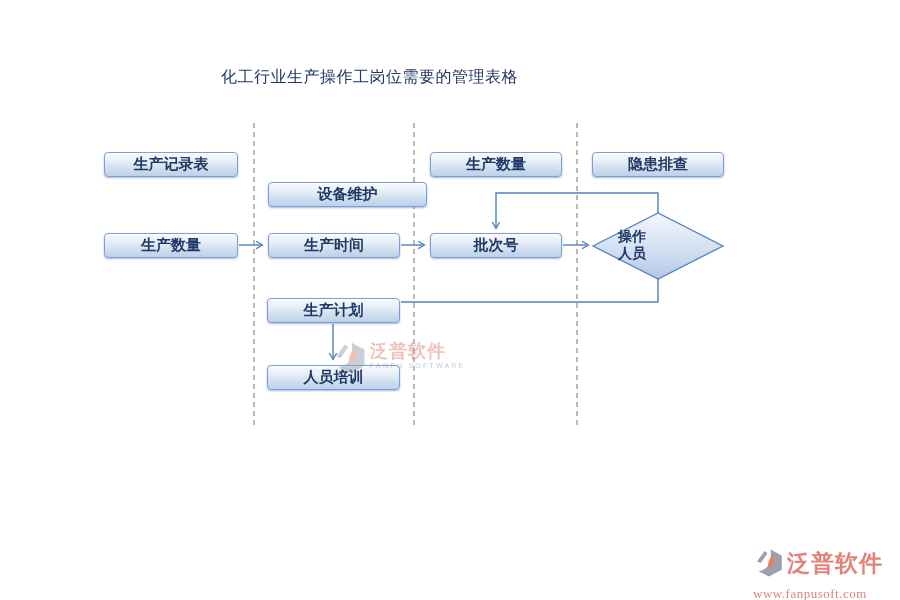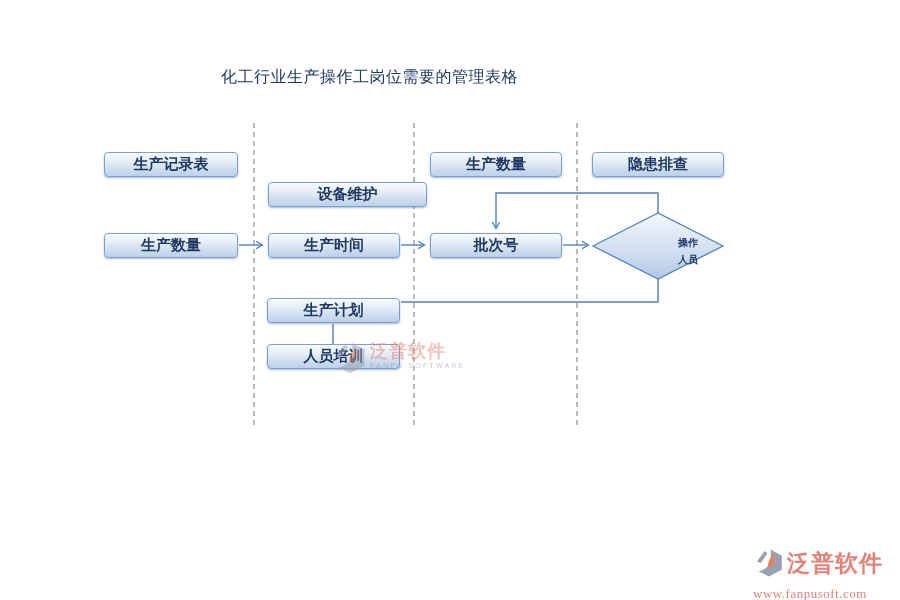--- a/index.html
+++ b/index.html
@@ -61,24 +61,24 @@
     border-radius:4px;
     background:linear-gradient(180deg,#f7fafd 0%,#e6eef8 38%,#cedded 70%,#bcd1ea 100%);
     box-shadow:0 1px 2px rgba(100,130,180,0.55), inset 0 1px 0 rgba(255,255,255,0.85);
     font-size:15px;
     font-weight:bold;
     color:var(--node-text);
     white-space:nowrap;
   }
   .diamond-label{
     position:absolute;
-    left:618px;top:234px;
+    left:618px;top:228px;
     width:80px;
-    text-align:right;
-    font-size:10px;
+    text-align:left;
+    font-size:14px;
     font-weight:bold;
     line-height:17px;
     color:var(--node-text);
   }
   .diamond-label span{display:block;}
   .logo-gray{fill:var(--watermark-gray);}
   .logo-orange{fill:var(--watermark-orange);}
   .wm-center{
     position:absolute;left:333px;top:341px;
     display:flex;align-items:flex-start;gap:3px;
@@ -171,21 +171,21 @@
   </div>
 
   <div class="diamond-label">
     <span>操作</span>
     <span>人员</span>
   </div>
 
   <div class="node" style="left:267px;top:298px;width:133px;">
     <span>生产计划</span>
   </div>
-  <div class="node" style="left:267px;top:344px;width:133px;">
+  <div class="node" style="left:267px;top:365px;width:133px;">
     <span>人员培训</span>
   </div>
 
   <div class="wm-center">
     <svg class="wm-logo">
         <use href="#fanpu-logo"></use>
       </svg>
     <div>
       <div class="wm-brand">泛普软件</div>
       <div class="wm-sub">FANPU SOFTWARE</div>

